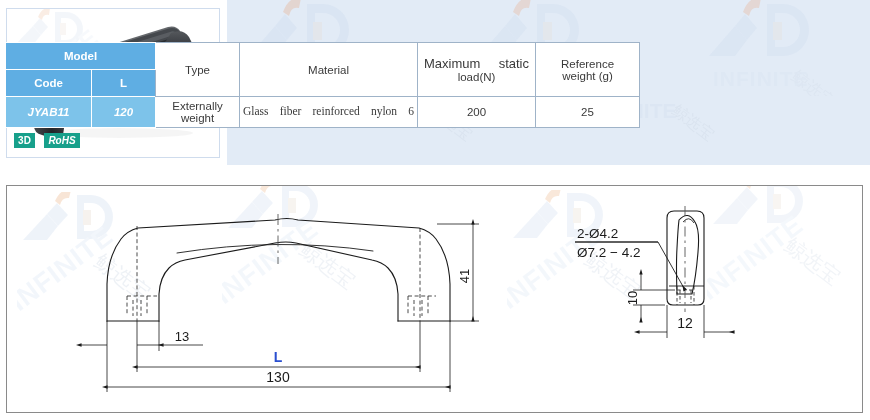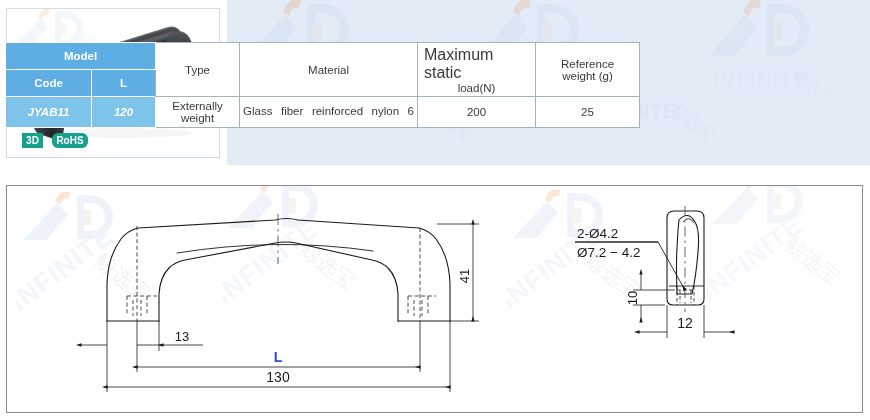--- a/index.html
+++ b/index.html
@@ -23,28 +23,28 @@
     position:absolute;left:0;top:0;width:227px;height:165px;
     background:#fff;z-index:3;
   }
   #product-frame{
     position:absolute;left:6px;top:8px;width:214px;height:150px;
     border:1px solid #cfdced;background:#fff;box-sizing:border-box;
     overflow:hidden;
   }
   #product-img{position:absolute;left:0;top:0;width:212px;height:148px;}
 
-  #badges{position:absolute;left:22px;top:133px;display:flex;gap:9px;z-index:6;}
+  #badges{position:absolute;left:14px;top:133px;display:flex;gap:9px;z-index:6;}
   .badge{
     height:15px;display:flex;align-items:center;justify-content:center;
     background:#17a08b;color:#fff;font-size:10px;font-weight:bold;
     padding:0 4px;letter-spacing:.3px;line-height:1;
     font-family:"Liberation Sans",sans-serif;
   }
-  .badge.rohs{letter-spacing:0;border-radius:6px;}
+  .badge.rohs{font-style:italic;letter-spacing:0;}
 
   #table-zone{
     position:absolute;left:227px;top:0;width:643px;height:165px;
     background:#e2ebf6;
   }
 
   
   #spec-table{
     position:absolute;left:5px;top:42px;width:634px;
     border-collapse:collapse;table-layout:fixed;z-index:4;
@@ -54,22 +54,22 @@
     border:1px solid #9fb3c8;
     text-align:center;vertical-align:middle;
     font-size:11.5px;color:#3a3a3a;font-weight:normal;
     padding:2px 3px;background:#fff;
   }
   .hd-blue{background:#5faee3 !important;color:#fff !important;font-weight:bold !important;
            border-color:#fff !important;font-size:11.5px;}
   .cell-blue{background:#7dc3ea !important;color:#fff !important;font-weight:bold !important;
              border-color:#fff !important;font-style:italic;}
   .justif{text-align:justify;text-align-last:justify;display:block;
-          padding:0 3px;font-size:16px;}
-  .mat-cell{text-align:justify;text-align-last:justify;font-size:11.5px;line-height:1.15;}
+          padding:0 3px;font-size:13px;}
+  .mat-cell{text-align:justify;text-align-last:justify;font-size:11.5px;line-height:1.15;font-family:Liberation Serif, serif;}
   .row-data td{height:26px;}
   .hdr-row td{height:22px;}
 
   
   #drawing-panel{
     position:absolute;left:6px;top:185px;width:857px;height:228px;
     border:1px solid #8a8a8a;background:#fff;box-sizing:border-box;overflow:hidden;
   }
   #drawing-svg{position:absolute;left:0;top:0;width:855px;height:226px;z-index:3;}
 </style>

